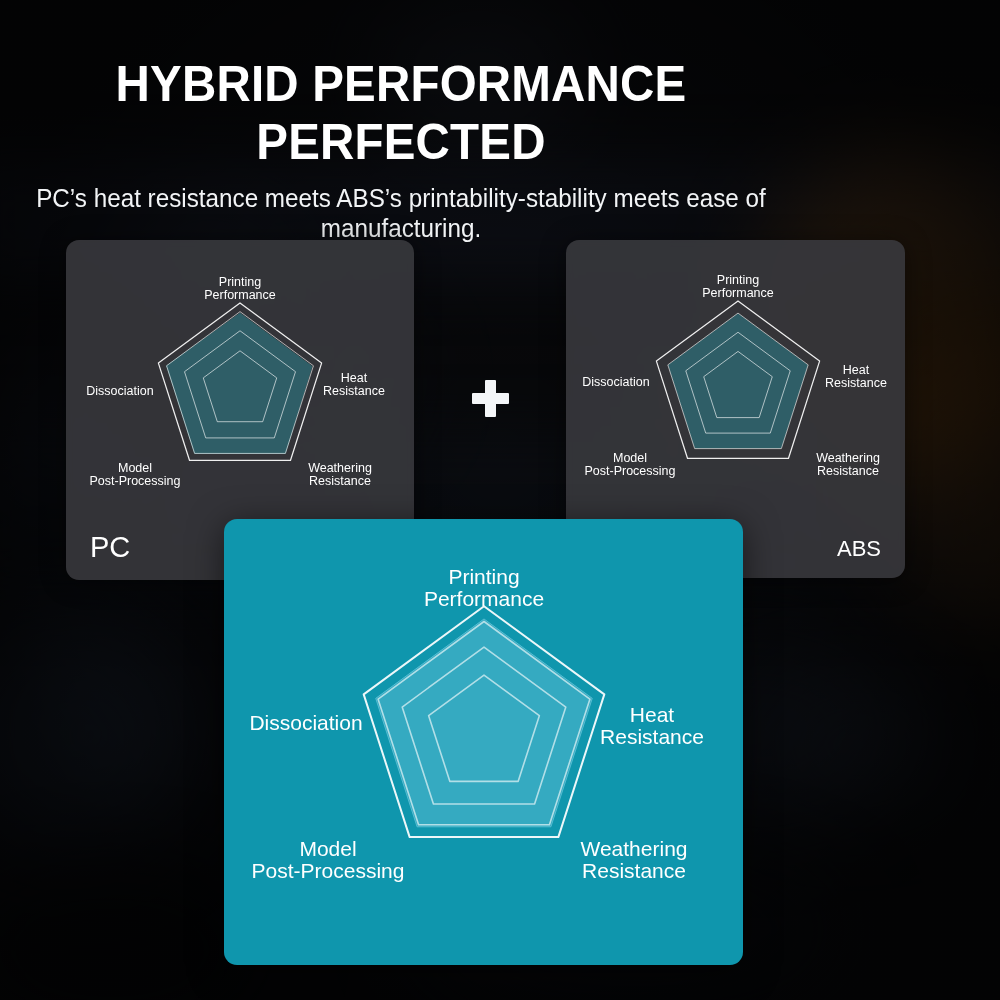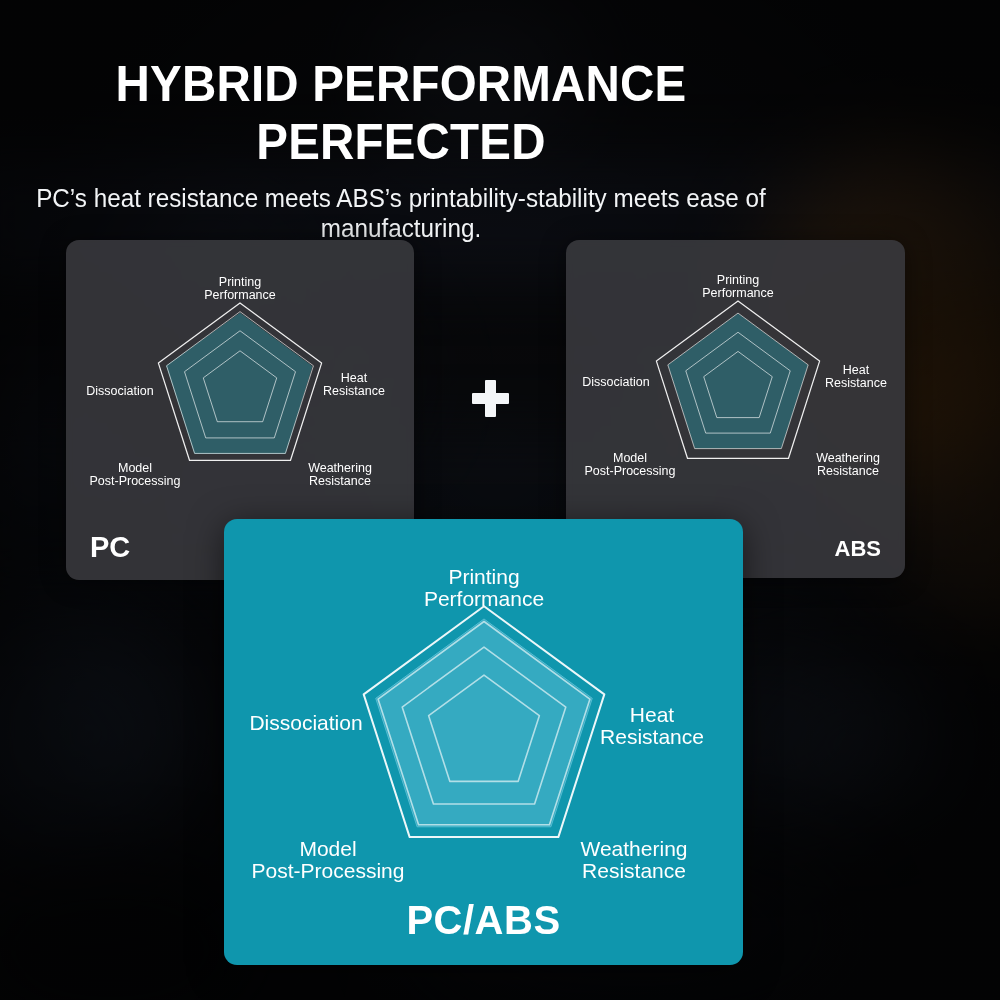--- a/index.html
+++ b/index.html
@@ -38,21 +38,21 @@
   }
   #card-pc{left:66px;top:240px;width:348px;height:340px;}
   #card-abs{left:566px;top:240px;width:339px;height:338px;}
   #card-pcabs{
     left:224px;top:519px;width:519px;height:446px;
     background:#0f96ad;z-index:8;
     box-shadow:0 6px 34px rgba(0,0,0,0.55);
   }
 
   .card-label{
-    position:absolute;color:#ffffff;font-weight:700;margin-top:20px;
+    position:absolute;color:#ffffff;font-weight:400;margin-top:20px;
   }
   #label-pc{left:24px;bottom:16px;font-size:29px;}
   #label-abs{right:24px;bottom:16px;font-size:22px;}
   #label-pcabs{left:0;right:0;bottom:22px;text-align:center;font-size:40px;letter-spacing:0.5px;}
 
   
   #plus{
     position:absolute;left:472px;top:380px;width:37px;height:37px;z-index:7;
   }
   #plus::before,#plus::after{
@@ -148,14 +148,13 @@
         <polygon points="230.00,74.52 335.87,152.14 295.43,277.73 164.57,277.73 124.13,152.14" fill="none" stroke="#ffffff" stroke-opacity="0.62" stroke-width="1.6" stroke-linejoin="round"></polygon>
         <polygon points="230.00,100.05 311.81,160.03 280.56,257.07 179.44,257.07 148.19,160.03" fill="none" stroke="#ffffff" stroke-opacity="0.62" stroke-width="1.6" stroke-linejoin="round"></polygon>
         <polygon points="230.00,128.13 285.34,168.70 264.20,234.35 195.80,234.35 174.66,168.70" fill="none" stroke="#ffffff" stroke-opacity="0.62" stroke-width="1.6" stroke-linejoin="round"></polygon>
         <text class="ax-label" x="230" y="36.849999999999994" text-anchor="middle"><tspan x="230" dy="0">Printing</tspan><tspan x="230" dy="22">Performance</tspan></text>
         <text class="ax-label" x="398" y="174.85" text-anchor="middle"><tspan x="398" dy="0">Heat</tspan><tspan x="398" dy="22">Resistance</tspan></text>
         <text class="ax-label" x="380" y="308.85" text-anchor="middle"><tspan x="380" dy="0">Weathering</tspan><tspan x="380" dy="22">Resistance</tspan></text>
         <text class="ax-label" x="74" y="308.85" text-anchor="middle"><tspan x="74" dy="0">Model</tspan><tspan x="74" dy="22">Post-Processing</tspan></text>
         <text class="ax-label" x="52" y="182.85" text-anchor="middle"><tspan x="52" dy="0">Dissociation</tspan></text>
       </svg>
     </div>
-  <div class="card-label" id="label-pcabs">PC/ABS</div>
 </div>
 
 </body></html>

